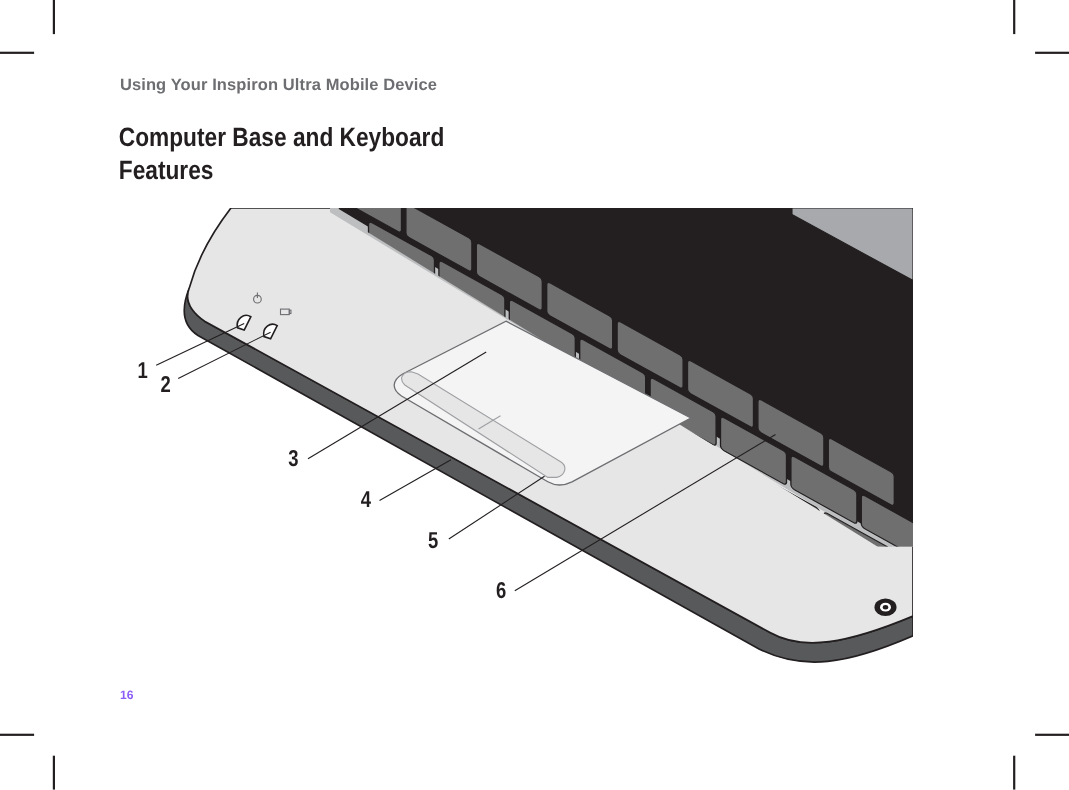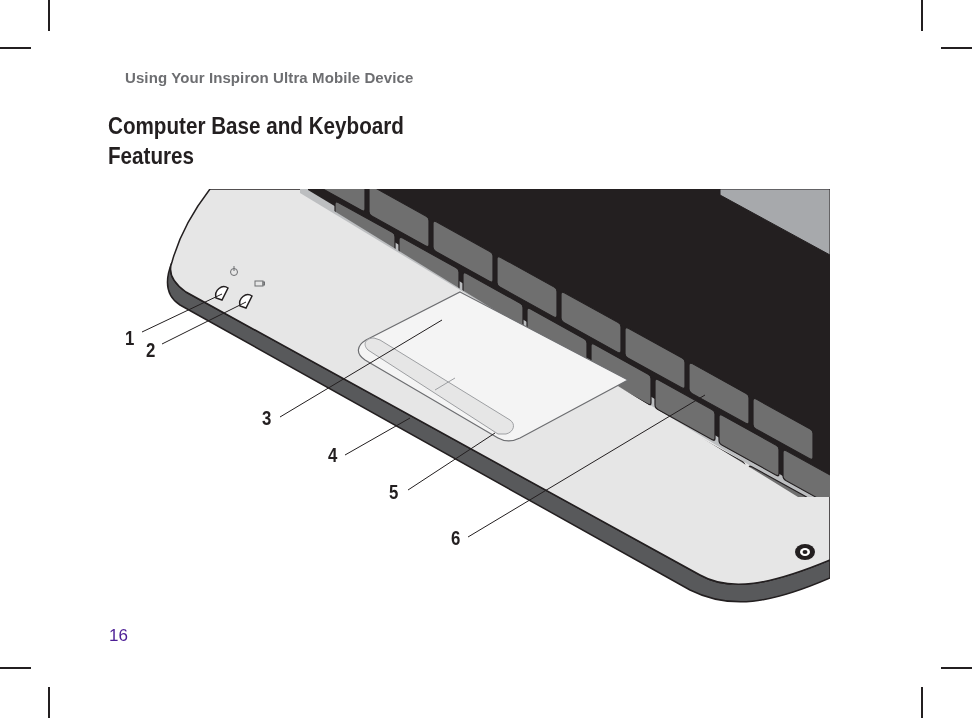--- a/index.html
+++ b/index.html
@@ -1,24 +1,24 @@
 <!DOCTYPE html>
 <html><head>
 <meta charset="utf-8">
 <style>
   html, body { margin:0; padding:0; background:#ffffff; }
   body { width:972px; height:718px; position:relative; overflow:hidden;
          font-family:"Liberation Sans", sans-serif; color:#231f20; }
   .crop { position:absolute; background:#231f20; }
   .running-head { position:absolute; left:109px; top:69px; font-size:15px; font-weight:bold;
-                  color:#6d6e71; letter-spacing:0.1px;margin-left:16px; }
+                  color:#6d6e71; letter-spacing:0.1px; }
   .section-title { position:absolute; left:108px; top:111px; font-size:24px; font-weight:bold;
                    line-height:30px; color:#231f20; transform:scaleX(0.86); transform-origin:left top;
                    width:400px; }
-  .page-number { position:absolute; left:109px; top:626px; font-size:17px; font-weight:normal; color:#4c1d95; }
+  .page-number { position:absolute; left:109px; top:626px; font-size:11px; font-weight:bold; color:#8b5cf6; }
   .illustration { position:absolute; left:0; top:0; width:972px; height:718px; }
   .callout { position:absolute; font-size:21px; font-weight:bold; color:#231f20;
              transform:scaleX(0.8); transform-origin:left top; line-height:1; }
 </style>
 </head>
 <body>
 
 <div class="crop" style="left:48px;top:0;width:2px;height:31px;"></div>
 <div class="crop" style="left:0;top:47px;width:31px;height:2px;"></div>
 <div class="crop" style="left:921px;top:0;width:2px;height:31px;"></div>

